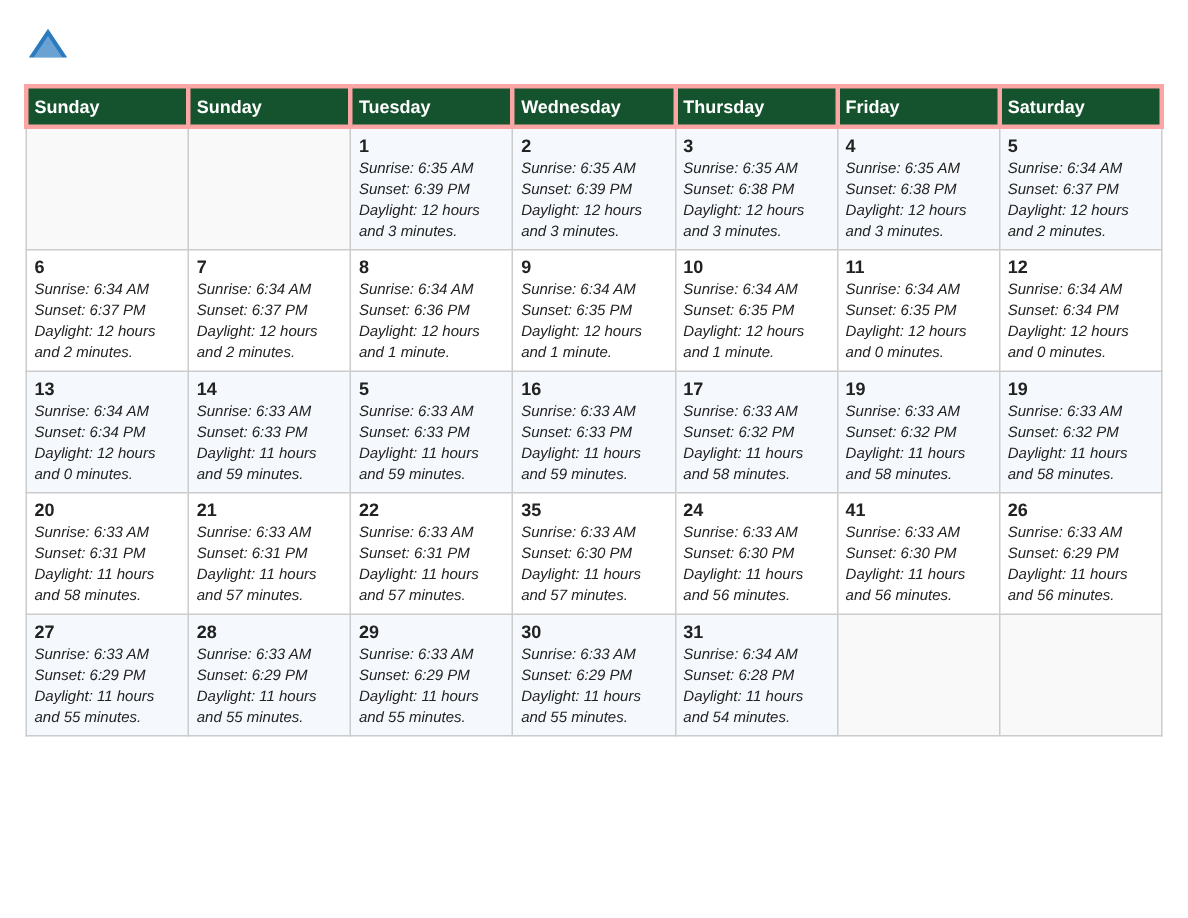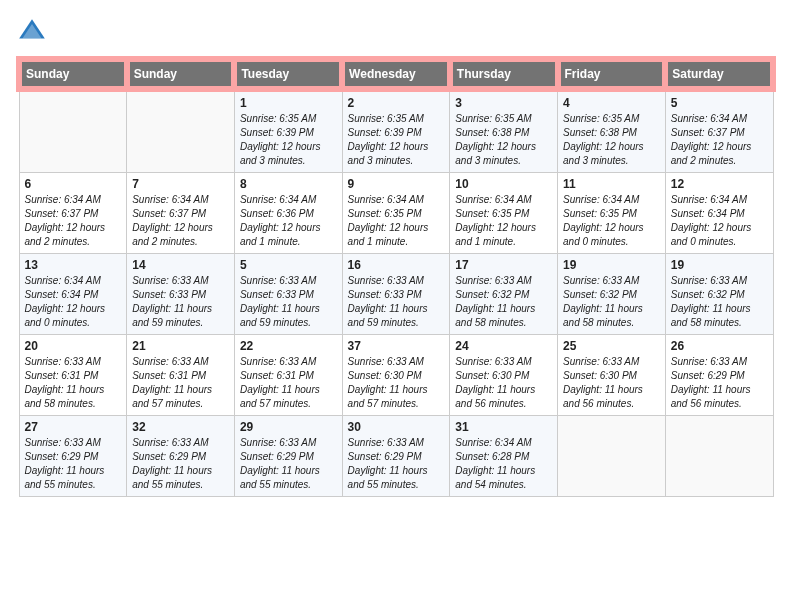--- a/index.html
+++ b/index.html
@@ -44,27 +44,27 @@
     .location {
       font-size: 15px;
       color: #444;
     }
     table {
       width: 100%;
       border-collapse: collapse;
       table-layout: fixed;
     }
     thead tr th {
-      background: #737373;
+      background: #14532d;
       color: #fff;
       font-size: 12px;
       font-weight: bold;
       padding: 5px 4px;
       text-align: left;
-      border: 6px solid #fca5a5;
+      border: 3px solid #fca5a5;
     }
     tbody tr td {
       border: 1px solid #ccc;
       vertical-align: top;
       padding: 4px 5px;
       min-height: 70px;
       height: 80px;
       background: #fff;
       font-size: 10.5px;
       color: #222;
@@ -261,53 +261,53 @@
 Sunset: 6:31 PM
 Daylight: 11 hours and 57 minutes.</div>
         </td>
         <td>
           <span class="day-num">22</span>
           <div class="day-detail" style="white-space: pre-line;">Sunrise: 6:33 AM
 Sunset: 6:31 PM
 Daylight: 11 hours and 57 minutes.</div>
         </td>
         <td>
-          <span class="day-num">37</span>
+          <span class="day-num">35</span>
           <div class="day-detail" style="white-space: pre-line;">Sunrise: 6:33 AM
 Sunset: 6:30 PM
 Daylight: 11 hours and 57 minutes.</div>
         </td>
         <td>
           <span class="day-num">24</span>
           <div class="day-detail" style="white-space: pre-line;">Sunrise: 6:33 AM
 Sunset: 6:30 PM
 Daylight: 11 hours and 56 minutes.</div>
         </td>
         <td>
-          <span class="day-num">25</span>
+          <span class="day-num">41</span>
           <div class="day-detail" style="white-space: pre-line;">Sunrise: 6:33 AM
 Sunset: 6:30 PM
 Daylight: 11 hours and 56 minutes.</div>
         </td>
         <td>
           <span class="day-num">26</span>
           <div class="day-detail" style="white-space: pre-line;">Sunrise: 6:33 AM
 Sunset: 6:29 PM
 Daylight: 11 hours and 56 minutes.</div>
         </td>
       </tr>
       <tr>
         <td>
           <span class="day-num">27</span>
           <div class="day-detail" style="white-space: pre-line;">Sunrise: 6:33 AM
 Sunset: 6:29 PM
 Daylight: 11 hours and 55 minutes.</div>
         </td>
         <td>
-          <span class="day-num">32</span>
+          <span class="day-num">28</span>
           <div class="day-detail" style="white-space: pre-line;">Sunrise: 6:33 AM
 Sunset: 6:29 PM
 Daylight: 11 hours and 55 minutes.</div>
         </td>
         <td>
           <span class="day-num">29</span>
           <div class="day-detail" style="white-space: pre-line;">Sunrise: 6:33 AM
 Sunset: 6:29 PM
 Daylight: 11 hours and 55 minutes.</div>
         </td>

